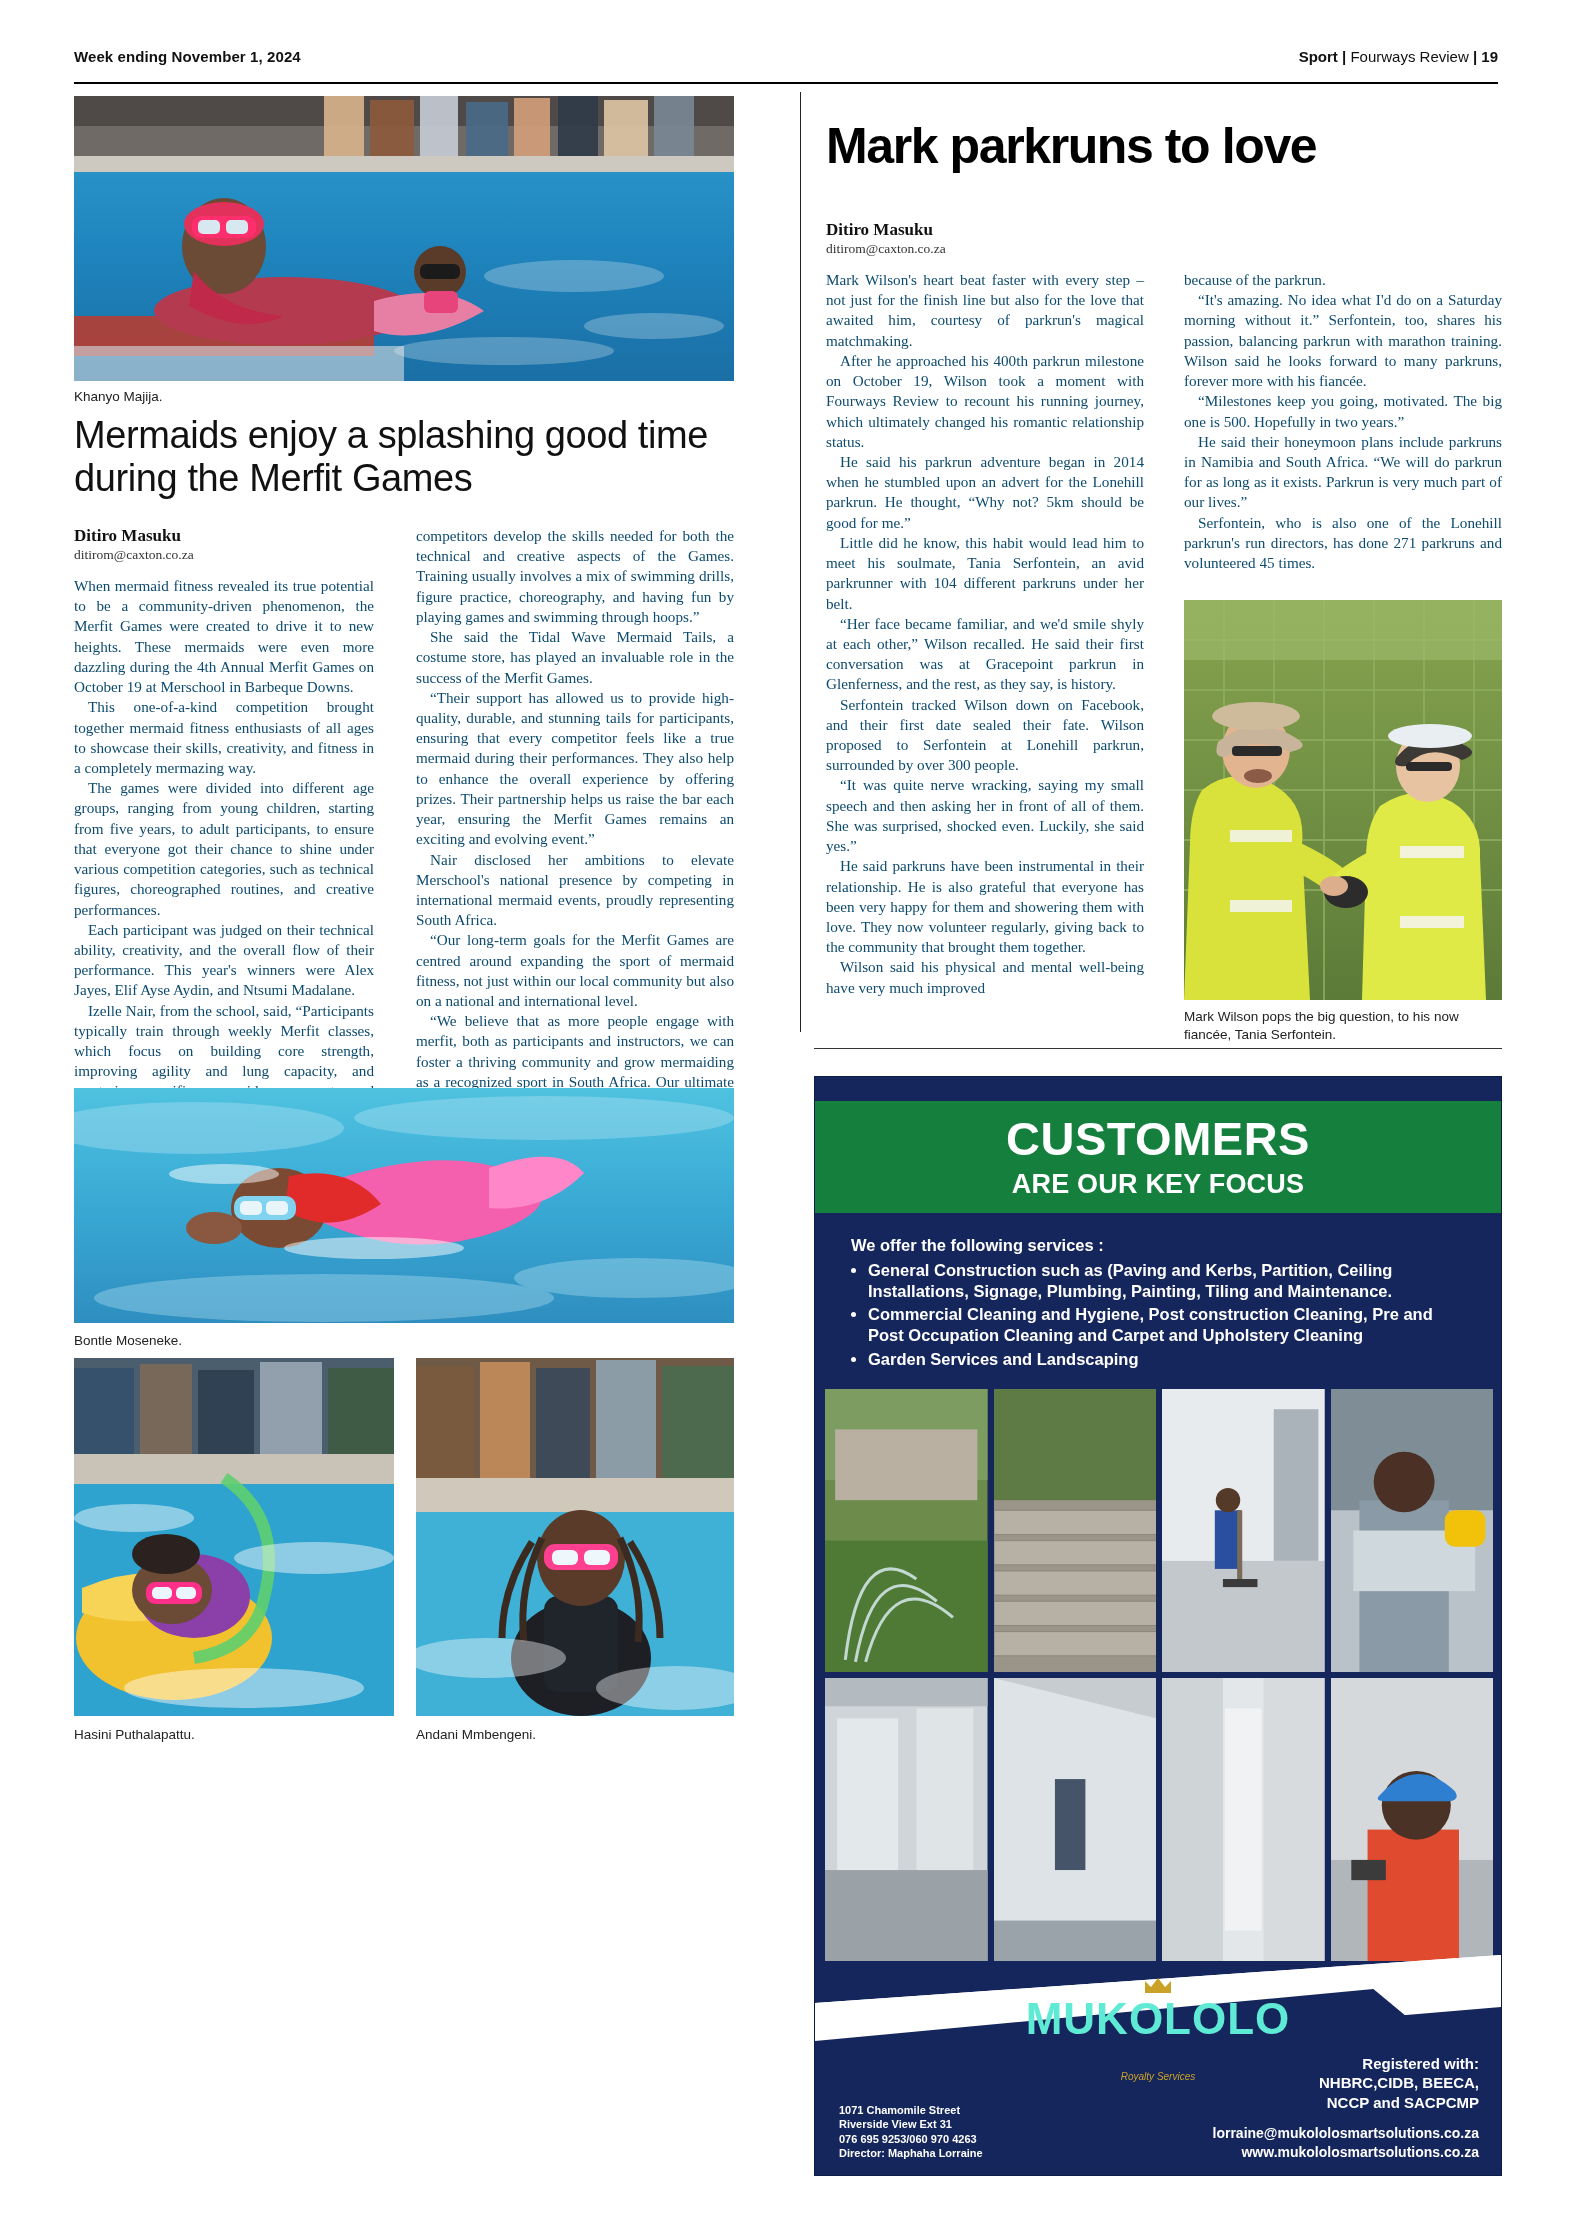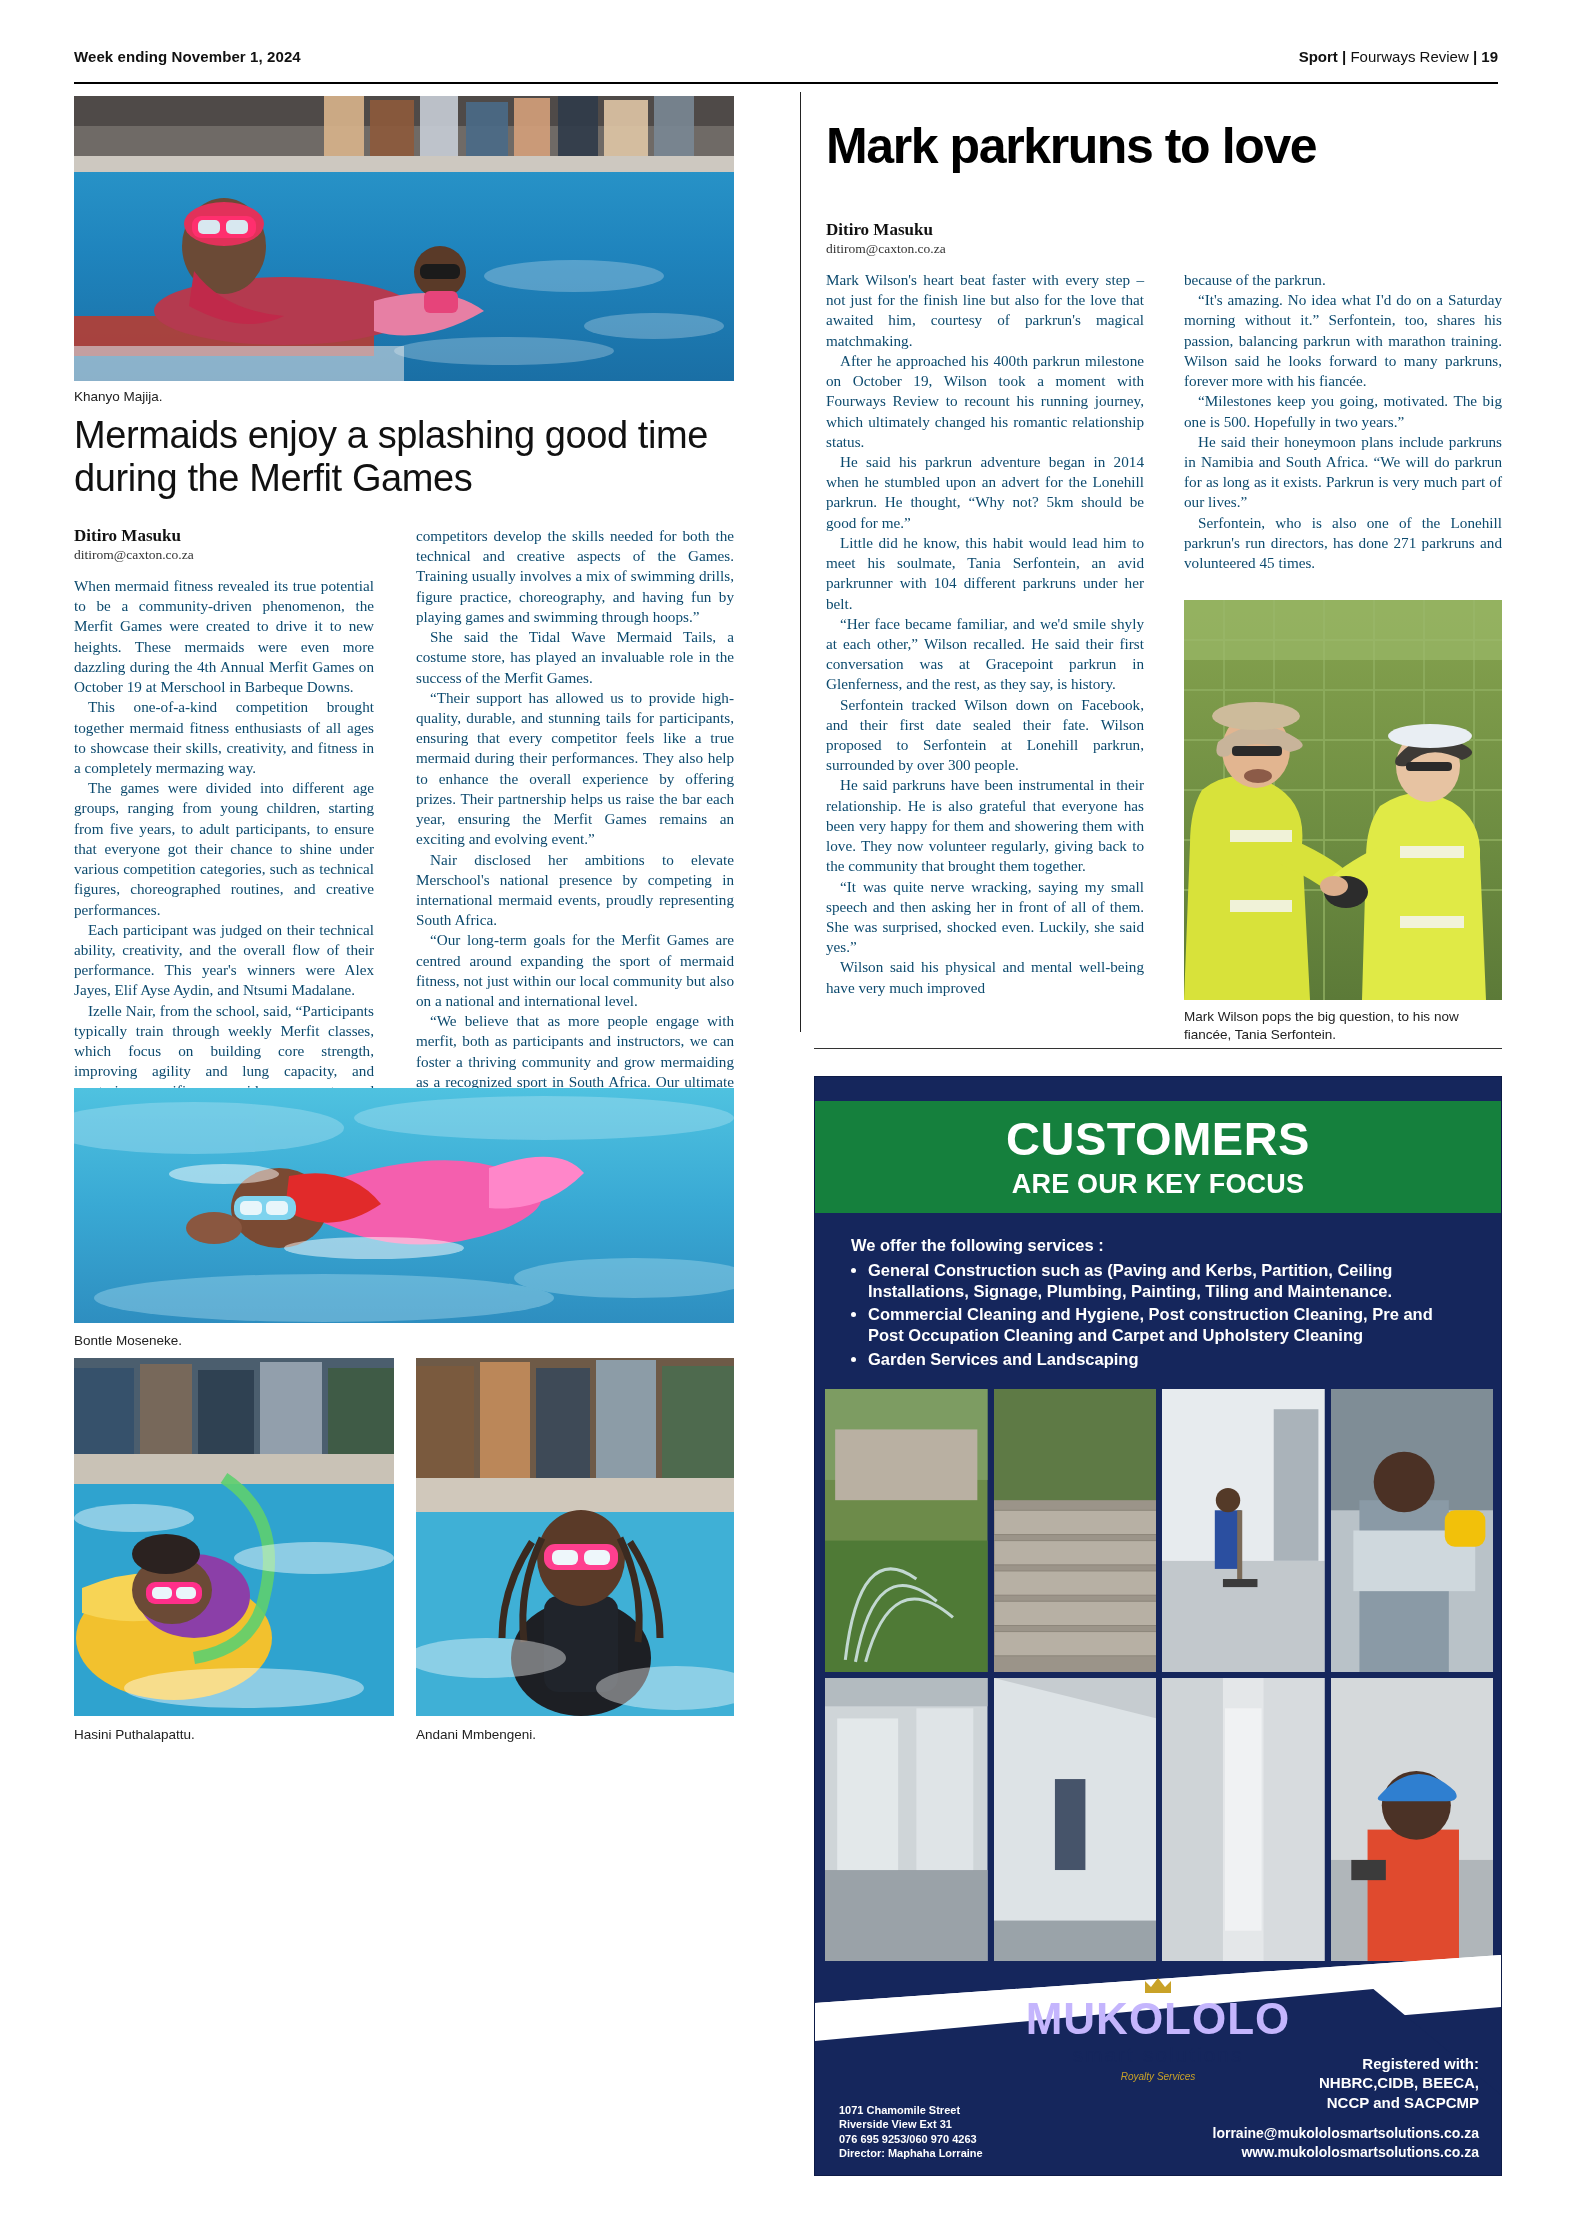--- a/index.html
+++ b/index.html
@@ -462,22 +462,22 @@
       <div class="byline-mail">ditirom@caxton.co.za</div>
     </div>
 
     <div class="body-col" style="left:766px; top:222px; width:318px;">
       <p class="first">Mark Wilson's heart beat faster with every step – not just for the finish line but also for the love that awaited him, courtesy of parkrun's magical matchmaking.</p>
       <p>After he approached his 400th parkrun milestone on October 19, Wilson took a moment with Fourways Review to recount his running journey, which ultimately changed his romantic relationship status.</p>
       <p>He said his parkrun adventure began in 2014 when he stumbled upon an advert for the Lonehill parkrun. He thought, “Why not? 5km should be good for me.”</p>
       <p>Little did he know, this habit would lead him to meet his soulmate, Tania Serfontein, an avid parkrunner with 104 different parkruns under her belt.</p>
       <p>“Her face became familiar, and we'd smile shyly at each other,” Wilson recalled. He said their first conversation was at Gracepoint parkrun in Glenferness, and the rest, as they say, is history.</p>
       <p>Serfontein tracked Wilson down on Facebook, and their first date sealed their fate. Wilson proposed to Serfontein at Lonehill parkrun, surrounded by over 300 people.</p>
+      <p>“It was quite nerve wracking, saying my small speech and then asking her in front of all of them. She was surprised, shocked even. Luckily, she said yes.”</p>
       <p>He said parkruns have been instrumental in their relationship. He is also grateful that everyone has been very happy for them and showering them with love. They now volunteer regularly, giving back to the community that brought them together.</p>
-      <p>“It was quite nerve wracking, saying my small speech and then asking her in front of all of them. She was surprised, shocked even. Luckily, she said yes.”</p>
       <p>Wilson said his physical and mental well-being have very much improved</p>
     </div>
 
     <div class="body-col" style="left:1124px; top:222px; width:318px;">
       <p class="first">because of the parkrun.</p>
       <p>“It's amazing. No idea what I'd do on a Saturday morning without it.” Serfontein, too, shares his passion, balancing parkrun with marathon training. Wilson said he looks forward to many parkruns, forever more with his fiancée.</p>
       <p>“Milestones keep you going, motivated. The big one is 500. Hopefully in two years.”</p>
       <p>He said their honeymoon plans include parkruns in Namibia and South Africa. “We will do parkrun for as long as it exists. Parkrun is very much part of our lives.”</p>
       <p>Serfontein, who is also one of the Lonehill parkrun's run directors, has done 271 parkruns and volunteered 45 times.</p>
     </div>
@@ -653,21 +653,21 @@
         <path d="M0 58 L688 10 L688 40 L0 92 Z" fill="#ffffff"></path>
         <path d="M0 120 L688 62 L688 230 L0 230 Z" fill="#15265c"></path>
         <path d="M0 96 L560 44 L688 150 L688 230 L0 230 Z" fill="#15265c"></path>
         <path d="M120 20 L560 0 L688 120 L688 160 L300 60 Z" fill="#ffffff" opacity="0"></path>
       </svg>
 
       <div class="ad-logo">
         <svg class="crown" viewBox="0 0 30 18">
           <polygon points="2,16 2,4 8,10 15,1 22,10 28,4 28,16" fill="#c9a227"></polygon>
         </svg>
-        <div class="brand" style="color:#c4b5fd;">MUKOLOLO</div>
+        <div class="brand" style="color:#5eead4;">MUKOLOLO</div>
         <div class="sub" style="color:#15265c;">smart solutions</div>
         <div class="tag">Royalty Services</div>
       </div>
 
       <div class="ad-contact">
         <div>1071 Chamomile Street</div>
         <div>Riverside View Ext 31</div>
         <div>076 695 9253/060 970 4263</div>
         <div>Director: Maphaha Lorraine</div>
       </div>

